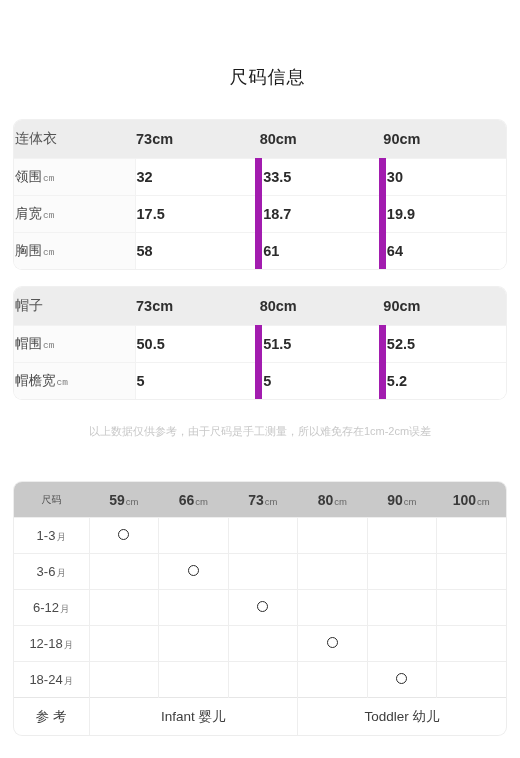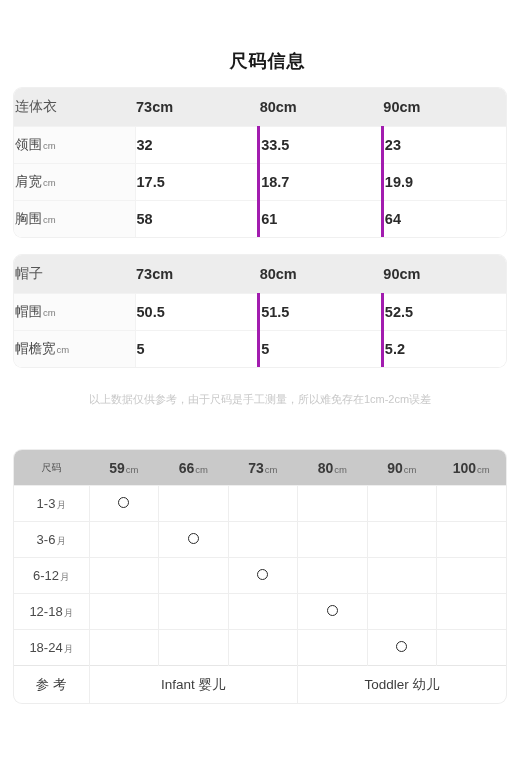--- a/index.html
+++ b/index.html
@@ -18,24 +18,24 @@
     position: relative;
     width: 520px;
     height: 758px;
     box-sizing: border-box;
   }
 
   
   .page-title {
     text-align: center;
     font-size: 18px;
-    font-weight: bold;
+    font-weight: normal;
     color: #1a1a1a;
     letter-spacing: 1px;
-    margin: 0;
+    margin: 16px;
     padding-top: 50px;
     line-height: 22px;
     padding-left: 15px;
   }
 
   
   .table-wrap {
     width: 492px;
     margin: 0 auto;
     border-radius: 8px;
@@ -72,26 +72,27 @@
     height: 34px;
     font-size: 14px;
     border-top: 1px solid #f2f2f2;
     background: #ffffff;
   }
   .m-table tbody td.row-label {
     background: #fbfbfb;
     color: #4c4c4c;
     font-size: 13.5px;
     border-right: 1px solid #f2f2f2;
+    font-family: Liberation Mono, monospace;
   }
   .m-table tbody td.row-value {
     color: #2b2b2b;
     font-weight: bold;
     font-size: 14.5px;
-    border-right: 3px solid #a21caf;
+    border-right: 7px solid #a21caf;
   }
   .m-table tbody td.row-value:last-child {
     border-right: none;
   }
   .unit-sm {
     font-size: 9.5px;
     color: #7d7d7d;
     margin-left: 1px;
   }
   .col-label { width: 121px; }
@@ -197,21 +198,21 @@
           <th class="val-col">73cm</th>
           <th class="val-col">80cm</th>
           <th class="val-col">90cm</th>
         </tr>
       </thead>
       <tbody>
         <tr>
           <td class="row-label"><span>领围</span><span class="unit-sm">cm</span></td>
           <td class="row-value">32</td>
           <td class="row-value">33.5</td>
-          <td class="row-value">23</td>
+          <td class="row-value">30</td>
         </tr>
         <tr>
           <td class="row-label"><span>肩宽</span><span class="unit-sm">cm</span></td>
           <td class="row-value">17.5</td>
           <td class="row-value">18.7</td>
           <td class="row-value">19.9</td>
         </tr>
         <tr>
           <td class="row-label"><span>胸围</span><span class="unit-sm">cm</span></td>
           <td class="row-value">58</td>

